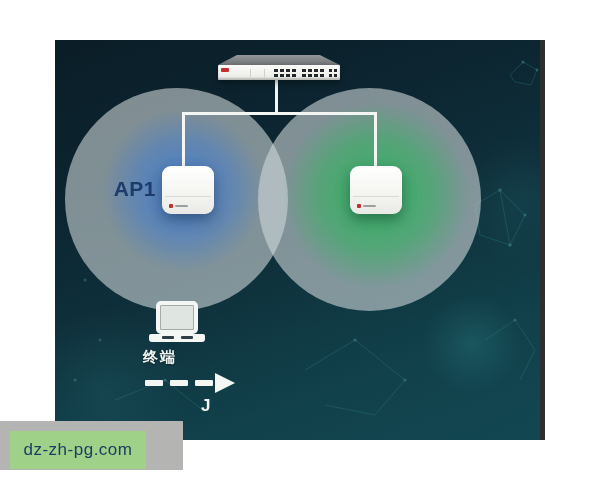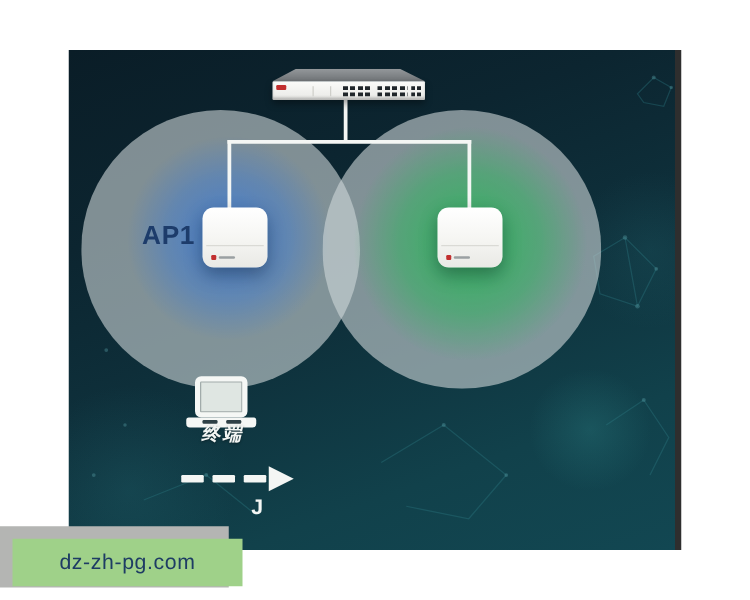--- a/index.html
+++ b/index.html
@@ -85,39 +85,38 @@
     border:4px solid #f5f7f5; border-radius:5px; background:#dfe6e2;
     box-shadow: inset 0 0 0 1px rgba(45,60,65,0.35);
   }
   .laptop-base {
     position:absolute; left:94px; top:294px; width:56px; height:8px;
     background:#f5f7f5; border-radius:2px 2px 3px 3px;
   }
   .laptop-base .notch { position:absolute; top:2px; width:12px; height:3px;
     background:#2e4046; border-radius:1px; }
   .client-label {
-    position:absolute; left:88px; top:298px; width:70px; text-align:center;
+    position:absolute; left:88px; top:308px; width:70px; 
     color:#f2f5f3; font-size:15px; font-weight:bold; letter-spacing:2px;
     text-shadow:0 1px 2px rgba(0,0,0,0.4);
-    font-style:italic;
   }
 
   
   .dash { position:absolute; top:340px; width:18px; height:6px; background:#f4f6f4; border-radius:1px; }
   .arrow-head {
     position:absolute; left:160px; top:333px; width:0; height:0;
     border-left:20px solid #f4f6f4; border-top:10px solid transparent; border-bottom:10px solid transparent;
   }
   .partial-glyph { position:absolute; left:146px; top:356px; color:#f4f6f4;
     font-size:17px; font-weight:bold; }
 
   
   .wm-shadow { position:absolute; left:0; top:421px; width:183px; height:49px; background:#b4b5b3; }
   .wm-box {
-    position:absolute; left:10px; top:431px; width:184px; height:38px;
+    position:absolute; left:10px; top:431px; width:136px; height:38px;
     background:#9fd189; display:flex; align-items:center; justify-content:center;
     color:#1e3c64; font-size:17px; letter-spacing:0.5px;
   }
 </style>
 </head>
 <body>
 
 <div class="stage">
 
   <div class="photo">

